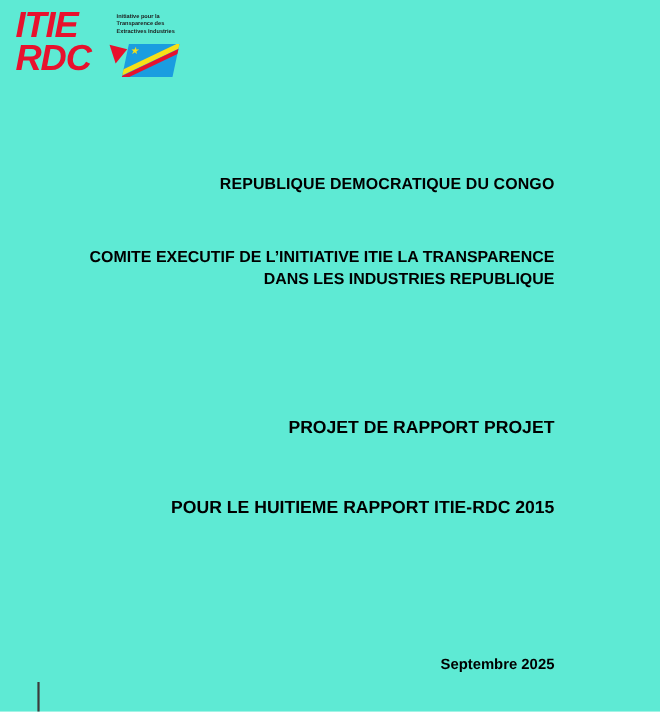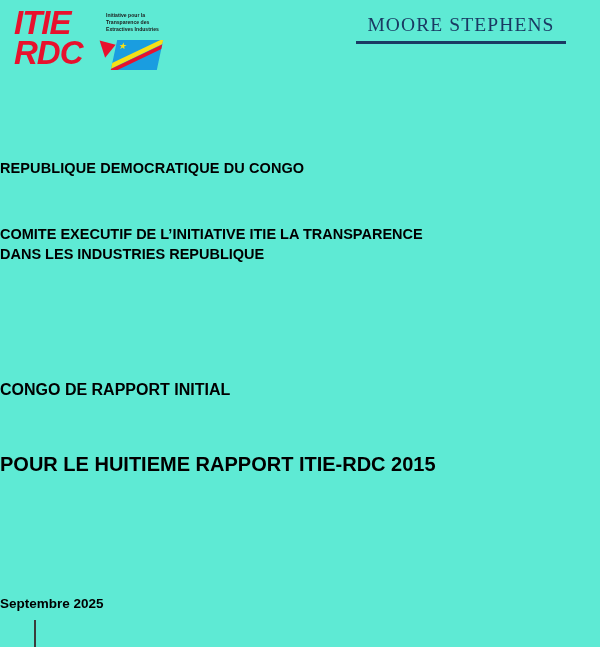--- a/index.html
+++ b/index.html
@@ -132,21 +132,21 @@
   
   .titles {
     position: absolute;
     left: 0;
     top: 0;
     width: 600px;
   }
   .line {
     position: absolute;
     width: 504px;
-    text-align: left;
+    text-align: right;
     font-weight: bold;
     color: #000;
   }
   .l-country {
     top: 160px;
     font-size: 14.5px;
     letter-spacing: 0.1px;
   }
   .l-comite1 {
     top: 226px;
@@ -155,21 +155,21 @@
   .l-comite2 {
     top: 246px;
     font-size: 14.5px;
   }
   .l-projet {
     top: 381px;
     font-size: 16px;
   }
   .l-pour {
     top: 453px;
-    font-size: 20px;
+    font-size: 16px;
   }
   .l-date {
     top: 596px;
     font-size: 13.5px;
   }
 
   
   .margin-mark {
     position: absolute;
     left: 34px;
@@ -191,29 +191,25 @@
     </div>
     <div class="itie-sub">Initiative pour la Transparence des Extractives Industries</div>
     <div class="itie-arrow"></div>
     <div class="itie-flag">
       <div class="stripe-y"></div>
       <div class="stripe-r"></div>
       <div class="star">★</div>
     </div>
   </div>
 
-  <div class="moore-logo">
-    <div class="moore-name">MOORE STEPHENS</div>
-    <div class="moore-rule"></div>
-  </div>
 
   <div class="titles">
     <div class="line l-country">REPUBLIQUE DEMOCRATIQUE DU CONGO</div>
     <div class="line l-comite1">COMITE EXECUTIF DE L’INITIATIVE ITIE LA TRANSPARENCE</div>
     <div class="line l-comite2">DANS LES INDUSTRIES REPUBLIQUE</div>
-    <div class="line l-projet">CONGO DE RAPPORT INITIAL</div>
+    <div class="line l-projet">PROJET DE RAPPORT PROJET</div>
     <div class="line l-pour">POUR LE HUITIEME RAPPORT ITIE-RDC 2015</div>
     <div class="line l-date">Septembre 2025</div>
   </div>
 
   <div class="margin-mark"></div>
 
 </div>
 
 </body></html>

